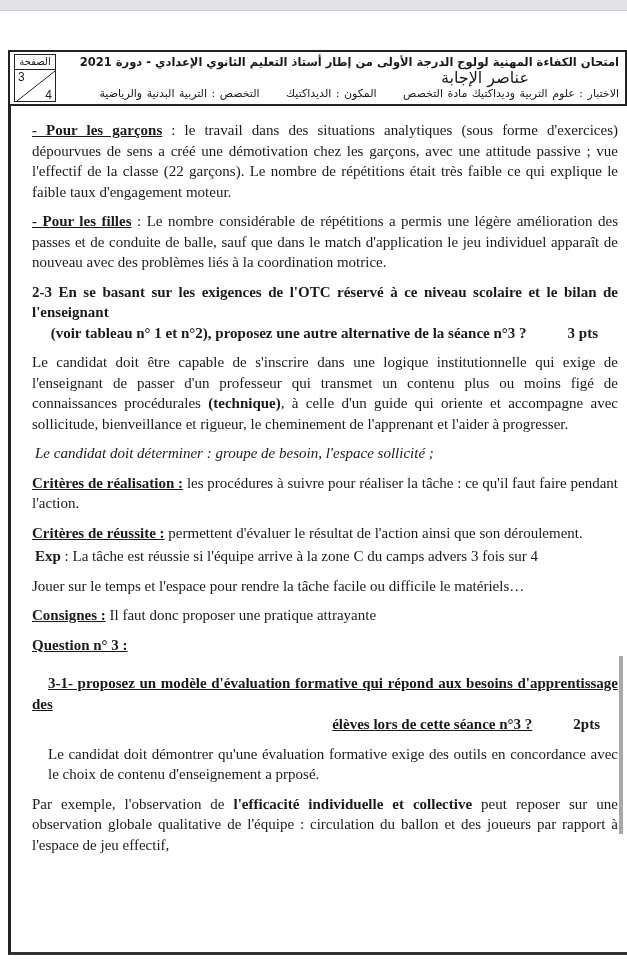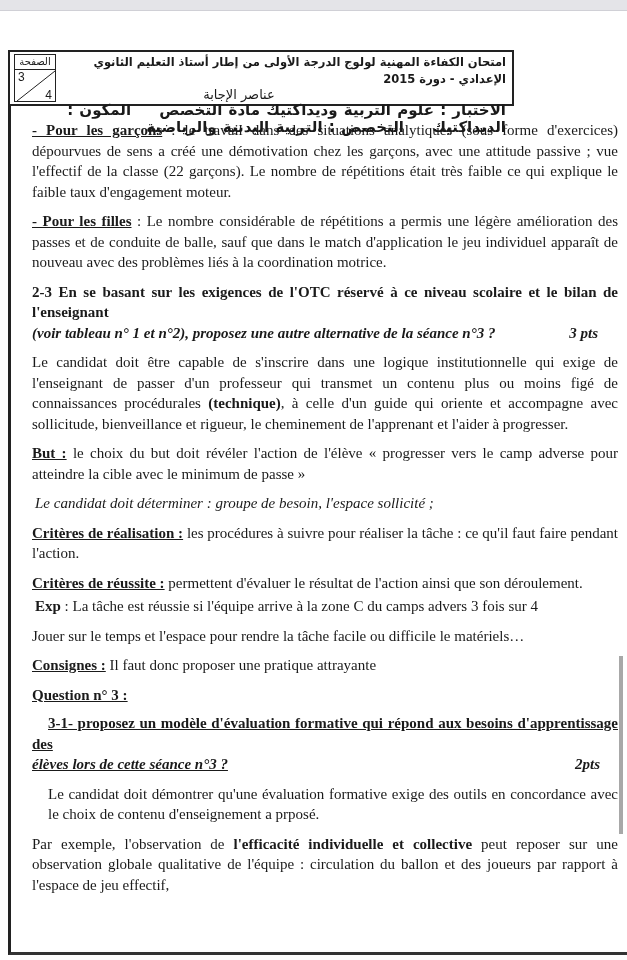--- a/index.html
+++ b/index.html
@@ -6,46 +6,46 @@
   body {
     width: 627px; height: 960px; background: #ffffff; position: relative; overflow: hidden;
     font-family: "Liberation Serif", serif; color: #1a1a1a;
   }
   .topbar { position: absolute; left: 0; top: 0; width: 627px; height: 10px; background: #e4e4e8; border-bottom: 1px solid #d0d0d6; }
   .page-frame {
     position: absolute; left: 8px; top: 50px; width: 619px; height: 905px;
     border-left: 3px solid #222; border-bottom: 3px solid #333; box-sizing: border-box;
   }
   .header-box {
-    position: absolute; left: 8px; top: 50px; width: 506px; height: 56px;
+    position: absolute; left: 8px; top: 50px; width: 619px; height: 56px;
     border: 2px solid #222; box-sizing: border-box; background: #fff;
   }
   .page-cell {
     position: absolute; left: 4px; top: 2px; width: 42px; height: 48px; border: 1px solid #222; box-sizing: border-box;
   }
   .page-cell .lbl {
     height: 14px; border-bottom: 1px solid #222; font-size: 10px; text-align: center; line-height: 14px;
     font-family: "DejaVu Sans", sans-serif;
   }
   .page-cell .frac { position: relative; height: 32px; }
   .page-cell .frac svg { position: absolute; left: 0; top: 0; }
   .page-cell .num { position: absolute; font-size: 12px; font-family: "Liberation Sans", sans-serif; }
   .page-cell .num.top { left: 3px; top: 0px; }
   .page-cell .num.bot { right: 3px; bottom: 0px; }
   .header-text { position: absolute; left: 52px; right: 6px; top: 2px; direction: rtl; font-family: "DejaVu Sans", sans-serif; font-size: 11px; }
   .header-text .l1 { font-weight: bold; text-align: right; line-height: 17px; font-size: 11.5px; }
-  .header-text .l2 { text-align: center; line-height: 14px; font-size: 13px; padding-right: 90px; }
-  .header-text .l3 { font-weight: bold; text-align: right; line-height: 17px; font-size: 15px; word-spacing: 1px; }
+  .header-text .l2 { text-align: right; line-height: 14px; font-size: 16px; padding-right: 90px; }
+  .header-text .l3 { font-weight: normal; text-align: right; line-height: 17px; font-size: 11px; word-spacing: 1px; }
   .header-text .l3 span { margin-left: 22px; }
 
   .content { position: absolute; left: 32px; top: 120px; width: 586px; font-size: 15px; line-height: 20.5px; }
   .content p { margin: 0 0 9px 0; text-align: justify; }
   .u { text-decoration: underline; font-weight: bold; }
   .b { font-weight: bold; }
-  .pts-line { display: flex; justify-content: space-between; font-style: italic; }
+  .pts-line { display: flex; justify-content: flex-end; }
   .right-pts { font-weight: bold; padding-right: 20px; margin-left: 41px; }
   .indent { padding-left: 16px; }
   .scroll-indicator { position: absolute; left: 619px; top: 656px; width: 4px; height: 178px; background: #a8a8a8; }
 </style>
 </head>
 <body>
 
 <div class="topbar"></div>
 <div class="page-frame"></div>
 
@@ -54,21 +54,21 @@
     <div class="lbl">الصفحة</div>
     <div class="frac">
       <svg width="40" height="32">
           <line x1="2" y1="31" x2="40" y2="1" stroke="#222" stroke-width="1"></line>
         </svg>
       <span class="num top">3</span>
       <span class="num bot">4</span>
     </div>
   </div>
   <div class="header-text">
-    <div class="l1">امتحان الكفاءة المهنية لولوج الدرجة الأولى من إطار أستاذ التعليم الثانوي الإعدادي - دورة 2015</div>
+    <div class="l1">امتحان الكفاءة المهنية لولوج الدرجة الأولى من إطار أستاذ التعليم الثانوي الإعدادي - دورة 2021</div>
     <div class="l2">عناصر الإجابة</div>
     <div class="l3">
       <span>الاختبار : علوم التربية وديداكتيك مادة التخصص</span>
       <span>المكون : الديداكتيك</span>
       <span>التخصص : التربية البدنية والرياضية</span>
     </div>
   </div>
 </div>
 
 <div class="content">
@@ -79,38 +79,37 @@
   <p class="b" style="margin-bottom:9px;">
     <span>2-3 En se basant sur les exigences de l'OTC réservé à ce niveau scolaire et le bilan de l'enseignant</span><br>
     <span class="pts-line" style="display:flex;">
         <span>(voir tableau n° 1 et n°2), proposez une autre alternative de la séance n°3 ?</span>
         <span class="right-pts">3 pts</span>
       </span>
   </p>
 
   <p><span>Le candidat doit être capable de s'inscrire dans une logique institutionnelle qui exige de l'enseignant de passer d'un professeur qui transmet un contenu plus ou moins figé de connaissances procédurales </span><span class="b">(technique)</span><span>, à celle d'un guide qui oriente et accompagne avec sollicitude, bienveillance et rigueur, le cheminement de l'apprenant et l'aider à progresser.</span></p>
 
-  <p><span class="u">But :</span><span> le choix du but doit révéler l'action de l'élève « progresser vers le camp adverse pour atteindre la cible avec le minimum de passe »</span></p>
 
 
   <p style="padding-left:3px;font-style:italic;">Le candidat doit déterminer : groupe de besoin, l'espace sollicité ;</p>
 
   <p><span class="u">Critères de réalisation :</span><span> les procédures à suivre pour réaliser la tâche : ce qu'il faut faire pendant l'action.</span></p>
 
   <p style="margin-bottom:3px;"><span class="u">Critères de réussite :</span><span> permettent d'évaluer le résultat de l'action ainsi que son déroulement.</span></p>
 
   <p style="padding-left:3px;"><span class="b">Exp</span><span> : La tâche est réussie si l'équipe arrive à la zone C du camps advers 3 fois sur 4</span></p>
 
 
   <p>Jouer sur le temps et l'espace pour rendre la tâche facile ou difficile le matériels…</p>
 
   <p><span class="u">Consignes :</span><span> Il faut donc proposer une pratique attrayante</span></p>
 
 
-  <p class="u" style="display:inline-block;margin-bottom:8px;">Question n° 3 :</p>
+  <p class="u" style="display:inline-block;margin-bottom:18px;">Question n° 3 :</p>
 
   <p class="b">
     <span class="indent" style="text-decoration:underline;">3-1- proposez un modèle d'évaluation formative qui répond aux besoins d'apprentissage des</span><br>
     <span class="pts-line">
         <span style="text-decoration:underline;">élèves lors de cette séance n°3 ?</span>
         <span class="right-pts" style="padding-right:18px;">2pts</span>
       </span>
   </p>
 
   <p class="indent" style="text-indent:0;">Le candidat doit démontrer qu'une évaluation formative exige des outils en concordance avec le choix de contenu d'enseignement a prposé.</p>

